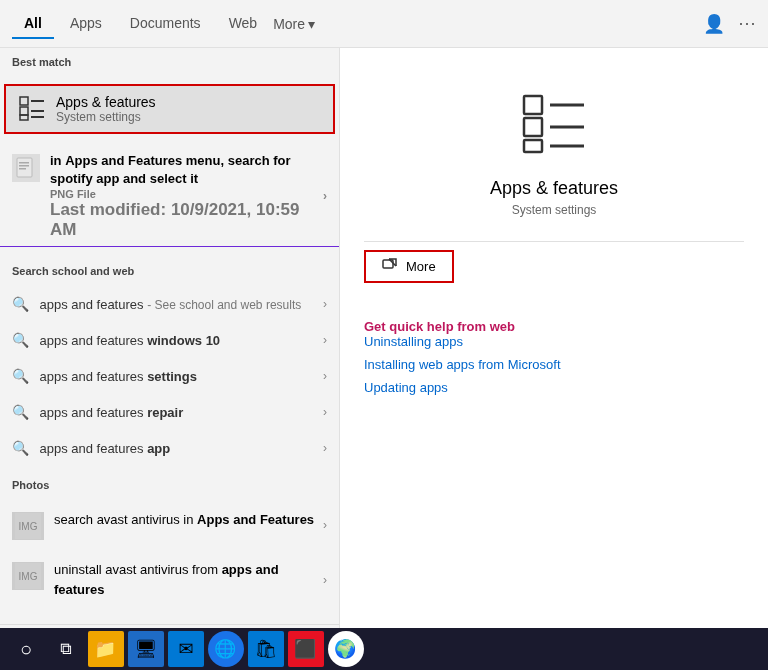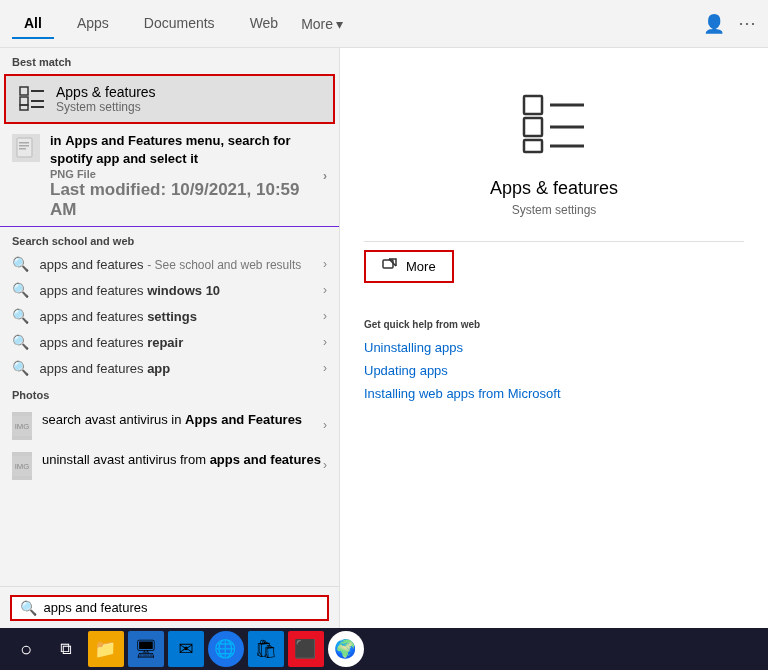--- a/index.html
+++ b/index.html
@@ -4,34 +4,34 @@
   <style>
     * { margin: 0; padding: 0; box-sizing: border-box; }
     body { font-family: 'Segoe UI', Arial, sans-serif; width: 768px; height: 670px; overflow: hidden; background: #f3f3f3; display: flex; flex-direction: column; }
 
     
     .top-nav {
       display: flex; align-items: center; background: #f3f3f3;
       padding: 8px 12px; border-bottom: 1px solid #e0e0e0;
       height: 48px; justify-content: space-between;
     }
-    .nav-tabs { display: flex; align-items: center; gap: 11px; text-align: center; }
+    .nav-tabs { display: flex; align-items: center; gap: 4px; text-align: center; }
     .nav-tab {
       padding: 6px 12px; font-size: 14px; color: #555; cursor: pointer;
       border-bottom: 2px solid transparent;
     }
     .nav-tab.active { color: #000; border-bottom: 2px solid #0078d4; font-weight: 600; }
     .nav-right { display: flex; align-items: center; gap: 12px; }
     .nav-more { display: flex; align-items: center; gap: 3px; font-size: 14px; color: #555; cursor: pointer; }
 
     
     .main-area { display: flex; flex: 1; overflow: hidden; }
 
     
-    .left-panel { width: 340px; background: #f3f3f3; display: flex; flex-direction: column; border-right: 1px solid #e0e0e0; overflow-y: auto; }
+    .left-panel { width: 340px; background: #f3f3f3; display: flex; flex-direction: column; border-right: 1px solid #e0e0e0; overflow-y: auto; gap: 10px; }
 
     .section-label { font-size: 11px; font-weight: 600; color: #444; padding: 8px 12px 4px 12px; }
 
     
     .best-match-item {
       display: flex; align-items: center; padding: 8px 12px;
       background: #e0e0e0; cursor: pointer; border: 2px solid #d00000;
       margin: 2px 4px;
     }
     .best-match-icon { margin-right: 10px; display: flex; align-items: center; }
@@ -60,21 +60,21 @@
     .search-web-left { display: flex; align-items: center; gap: 10px; }
     .search-icon-small { font-size: 14px; color: #555; }
     .search-text { font-size: 13px; color: #333; }
 
     
     .photos-item {
       display: flex; align-items: flex-start; padding: 5px 12px;
       cursor: pointer; justify-content: space-between;
     }
     .photos-left { display: flex; align-items: flex-start; gap: 10px; }
-    .photos-thumb { width: 20px; height: 28px; background: #ccc; flex-shrink: 0; margin-top: 2px; display: flex; align-items: center; justify-content: center; font-size: 10px; }
+    .photos-thumb { width: 32px; height: 28px; background: #ccc; flex-shrink: 0; margin-top: 2px; display: flex; align-items: center; justify-content: center; font-size: 10px; }
     .photos-text { font-size: 13px; line-height: 1.5; }
 
     
     .search-bar {
       padding: 8px 10px; background: #f3f3f3; border-top: 1px solid #ddd;
       display: flex; align-items: center; gap: 8px; height: 42px;
     }
     .search-input-container {
       display: flex; align-items: center; border: 2px solid #d00000;
       background: #fff; flex: 1; padding: 3px 8px;
@@ -91,21 +91,21 @@
     .right-subtitle { text-align: center; font-size: 12px; color: #666; margin-top: 4px; margin-bottom: 16px; }
     .divider { border: none; border-top: 1px solid #e0e0e0; margin: 8px 0; }
 
     .open-btn {
       display: inline-flex; align-items: center; gap: 8px;
       border: 2px solid #d00000; padding: 5px 16px;
       font-size: 13px; cursor: pointer; background: #fff;
       margin-bottom: 20px;
     }
 
-    .quick-help-title { font-size: 10px; font-weight: 600; margin-bottom: 10px; color: #404040; }
+    .quick-help-title { font-size: 13px; font-weight: 600; color: #be185d; }
     .help-link { font-size: 13px; color: #0066cc; cursor: pointer; margin-bottom: 8px; display: block; }
 
     
     .taskbar {
       height: 42px; background: #1a1a2e; display: flex; align-items: center;
       padding: 0 8px; gap: 4px;
     }
     .taskbar-btn {
       width: 36px; height: 36px; display: flex; align-items: center;
       justify-content: center; cursor: pointer; color: #fff; font-size: 16px;
@@ -287,22 +287,22 @@
             <line x1="7" y1="2" x2="14" y2="9" stroke="#333" stroke-width="1.5"></line>
           </svg>
         </span>
         <span>More</span>
       </button>
     </div>
 
     <div class="quick-help-title">Get quick help from web</div>
 
     <a class="help-link">Uninstalling apps</a>
+    <a class="help-link">Installing web apps from Microsoft</a>
     <a class="help-link">Updating apps</a>
-    <a class="help-link">Installing web apps from Microsoft</a>
   </div>
 
 </div>
 
 <div class="taskbar">
   <div class="taskbar-btn" style="font-size:20px;">○</div>
   <div class="taskbar-btn" style="font-size:16px;">⧉</div>
   <div class="taskbar-app" style="background:#f0a500;">📁</div>
   <div class="taskbar-app" style="background:#1e6bc6;">🖥</div>
   <div class="taskbar-app" style="background:#0078d4;">✉</div>

